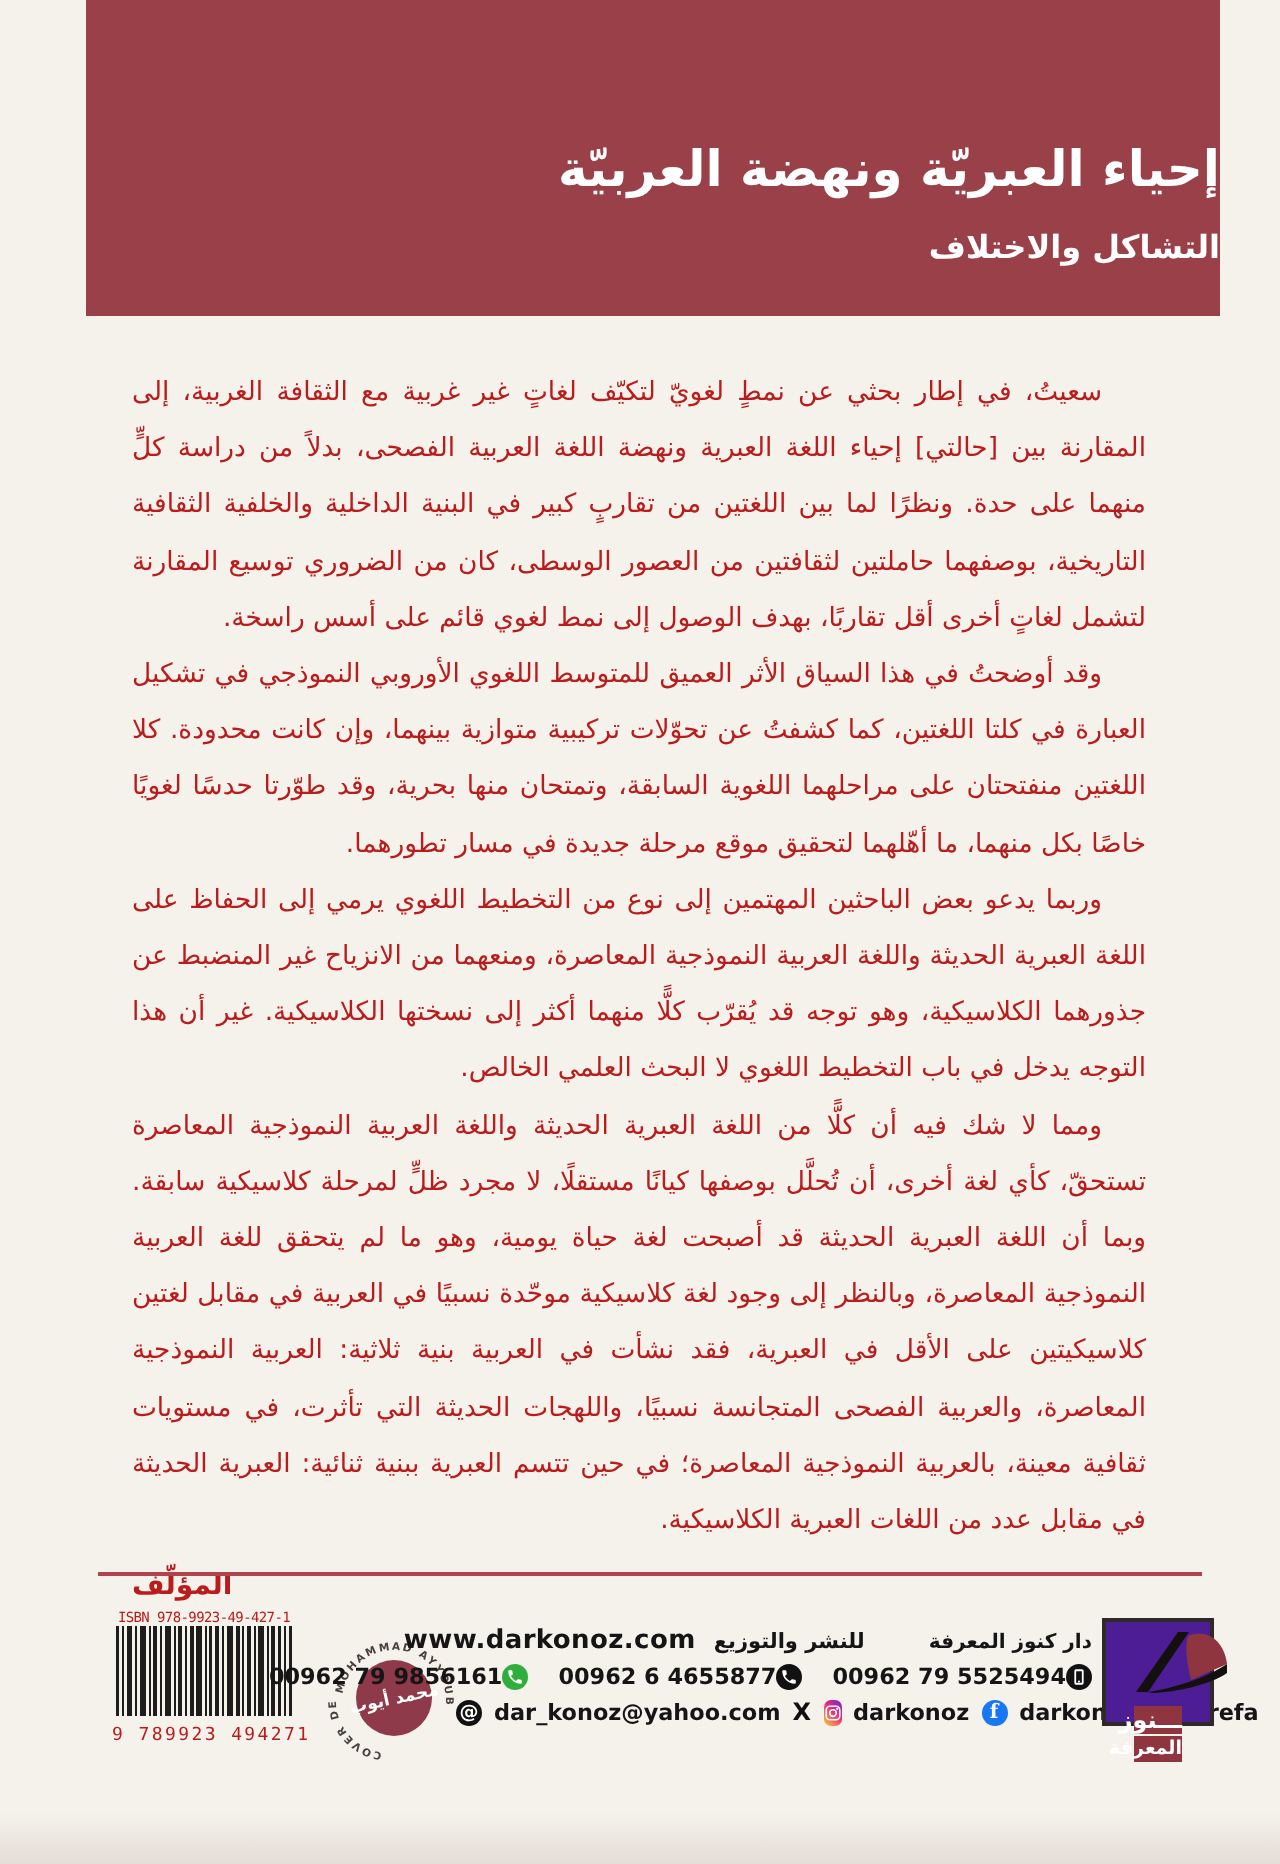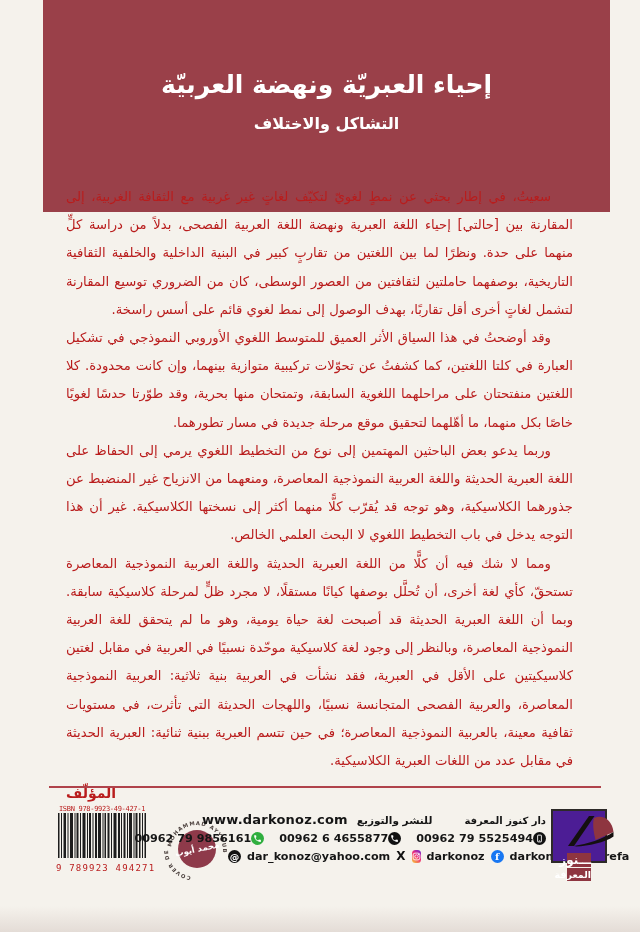--- a/index.html
+++ b/index.html
@@ -10,22 +10,22 @@
     font-family:"DejaVu Sans", sans-serif;
     overflow:hidden;
   }
   .page::after{ 
     content:""; position:absolute; left:0; right:0; bottom:0; height:26px;
     background:linear-gradient(to top, rgba(150,120,115,0.18), rgba(150,120,115,0));
     pointer-events:none;
   }
   
   .band {
-    position:absolute; top:0; left:43px; width:567px; height:212px;
-    background:#9a4049; color:#fff; text-align:center;
+    position:absolute; top:0; left:43px; width:567px; height:158px;
+    background:#9a4049; color:#fff; text-align:right;
   }
   .band .title   { padding-top:68px; font-size:25px; font-weight:bold; line-height:34px; letter-spacing:0; }
   .band .subtitle{ margin-top:11px; font-size:16px;  font-weight:bold; line-height:22px; }
   
   .blurb {
     position:absolute; top:183px; right:67px; width:507px;
     direction:rtl; text-align:justify; text-justify:inter-word;
     font-size:13.2px; line-height:28.2px; color:#b91c1c;
   }
   .blurb p { text-indent:22px; }

